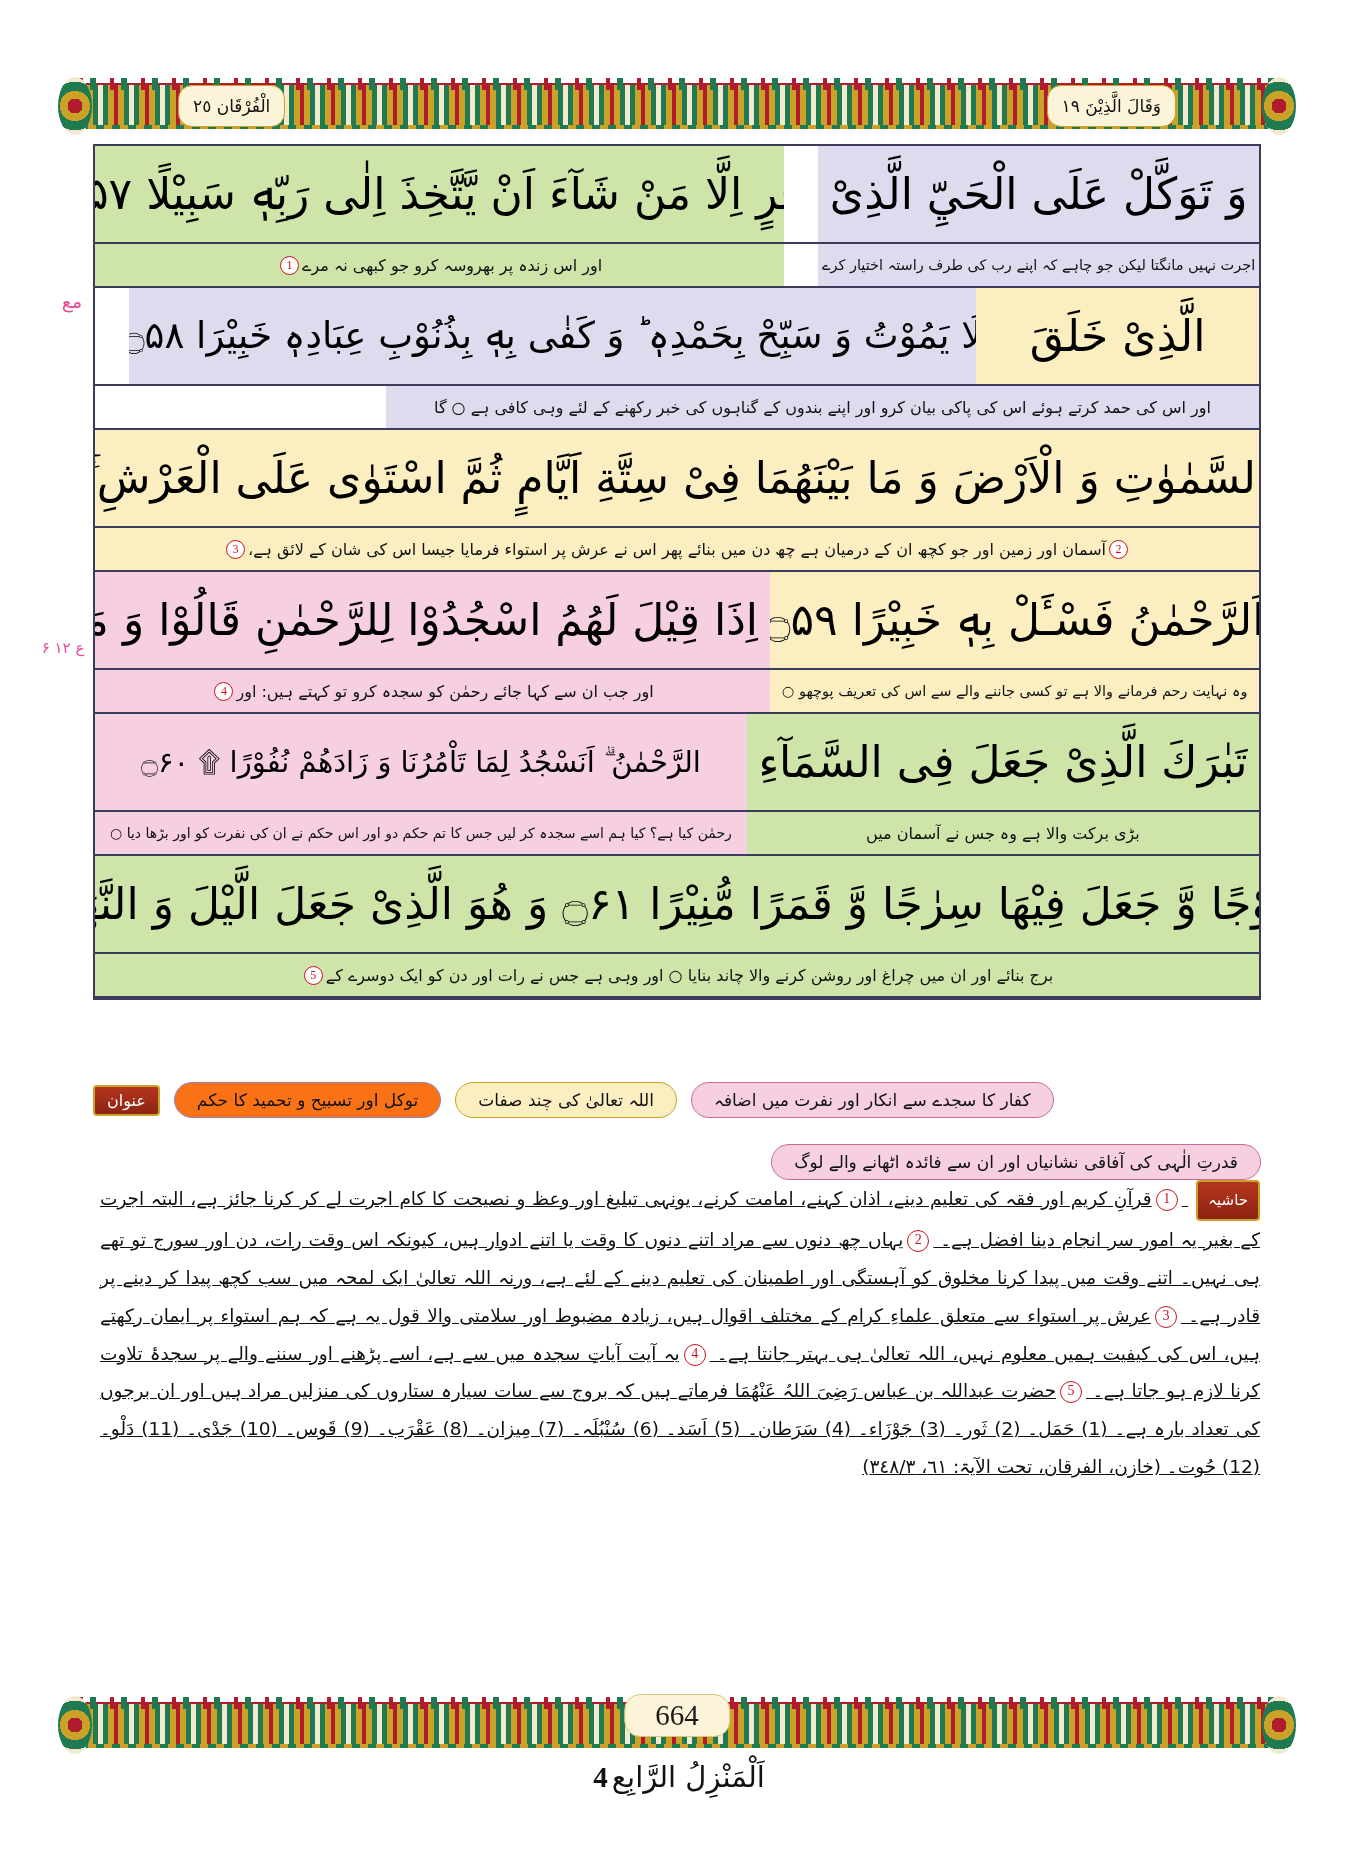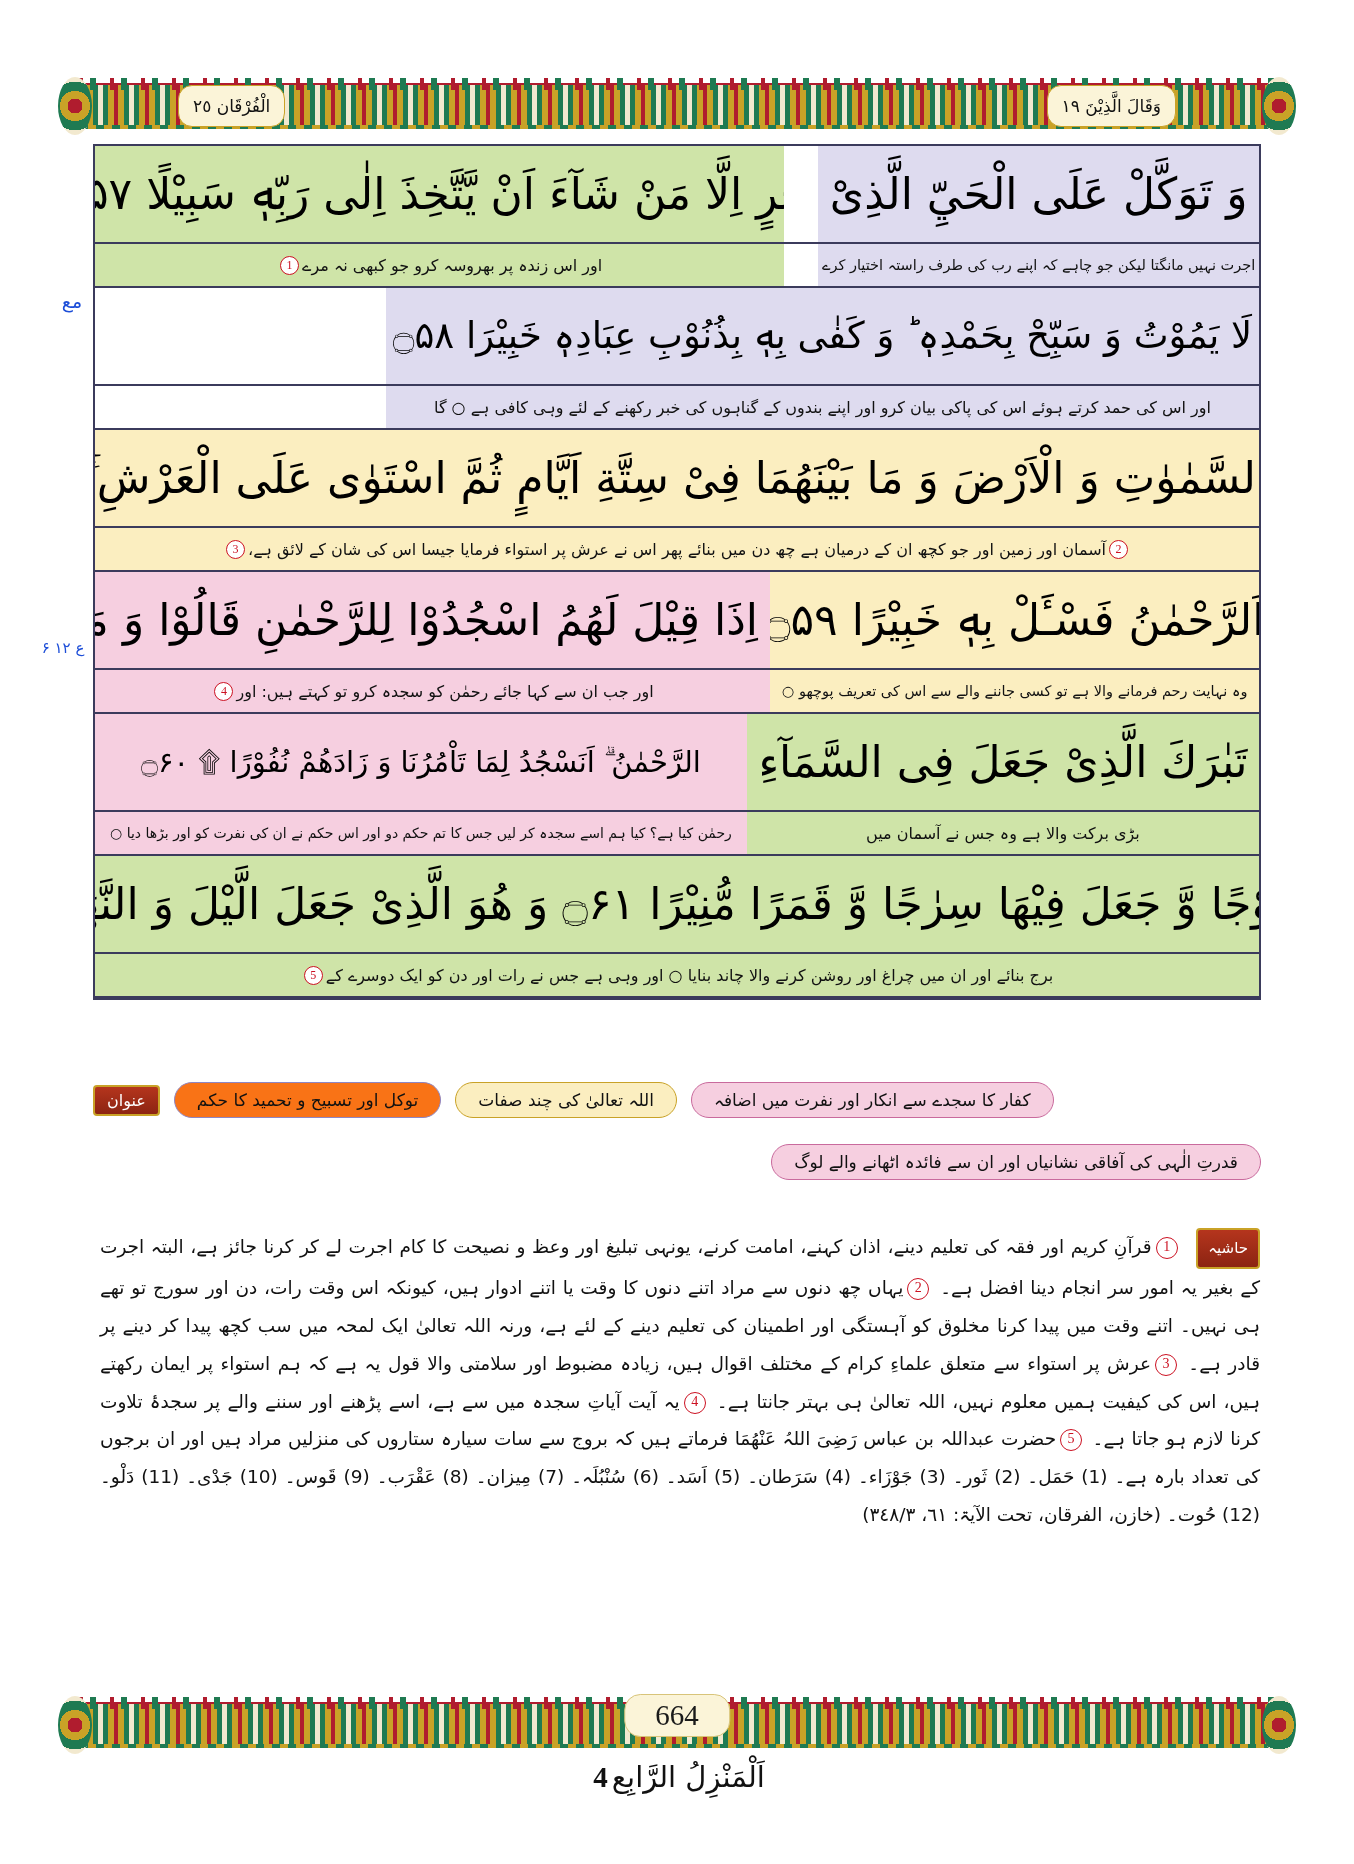--- a/index.html
+++ b/index.html
@@ -198,21 +198,21 @@
     vertical-align: middle;
     background: #fff;
   }
 
   
   .side-marker {
     position: absolute;
     right: 1266px;
     font-size: 17px;
     font-family: "DejaVu Sans", sans-serif;
-    color: #1d4ed8;
+    color: #ec4899;
     direction: rtl;
     text-align: center;
     width: 40px;
   }
   #ruku-marker-1 { top: 290px; left: 52px; right: auto; font-size: 19px; }
   #ruku-marker-2 { top: 640px; left: 40px; right: auto; font-size: 15px; line-height: 1.15; width: 46px; }
 
   
   #theme-row-1 {
     position: absolute;
@@ -259,29 +259,30 @@
     padding: 4px 12px;
     font-size: 16px;
     font-family: "DejaVu Sans", sans-serif;
     white-space: nowrap;
     direction: rtl;
   }
 
   
   #footnotes {
     position: absolute;
-    top: 1228px;
+    top: 1180px;
     left: 100px;
     width: 1160px;
     direction: rtl;
     text-align: justify;
     font-size: 18.5px;
     line-height: 2.05;
     font-family: "DejaVu Sans", sans-serif;
     color: #111;
+    text-decoration: underline;
   }
   #footnotes .label-tag {
     display: inline-block;
     vertical-align: middle;
     margin-left: 8px;
     font-size: 15px;
     padding: 3px 10px;
   }
   .fn-num {
     display: inline-block;
@@ -324,20 +325,23 @@
     <div class="trans-row">
       <div class="trans-seg bg-lilac" style="width: 39%; font-size: 14.5px;">
         <span>اجرت نہیں مانگتا لیکن جو چاہے کہ اپنے رب کی طرف راستہ اختیار کرے</span>
       </div>
       <div class="trans-seg bg-green" style="width: 61%;">
         <span>اور اس زندہ پر بھروسہ کرو جو کبھی نہ مرے</span>
         <span class="fn-mark">1</span>
       </div>
     </div>
     <div class="ayah-row">
+      <div class="seg bg-cream" style="width: 25%;">
+        <span>الَّذِیْ خَلَقَ</span>
+      </div>
       <div class="seg bg-lilac" style="width: 75%; font-size: 37px;">
         <span>لَا یَمُوْتُ وَ سَبِّحْ بِحَمْدِهٖ ؕ وَ كَفٰى بِهٖ بِذُنُوْبِ عِبَادِهٖ خَبِیْرَا ۝۵۸</span>
       </div>
     </div>
     <div class="trans-row">
       <div class="trans-seg bg-lilac" style="width: 75%;">
         <span>اور اس کی حمد کرتے ہوئے اس کی پاکی بیان کرو اور اپنے بندوں کے گناہوں کی خبر رکھنے کے لئے وہی کافی ہے ○ گا</span>
       </div>
     </div>
     <div class="ayah-row">

